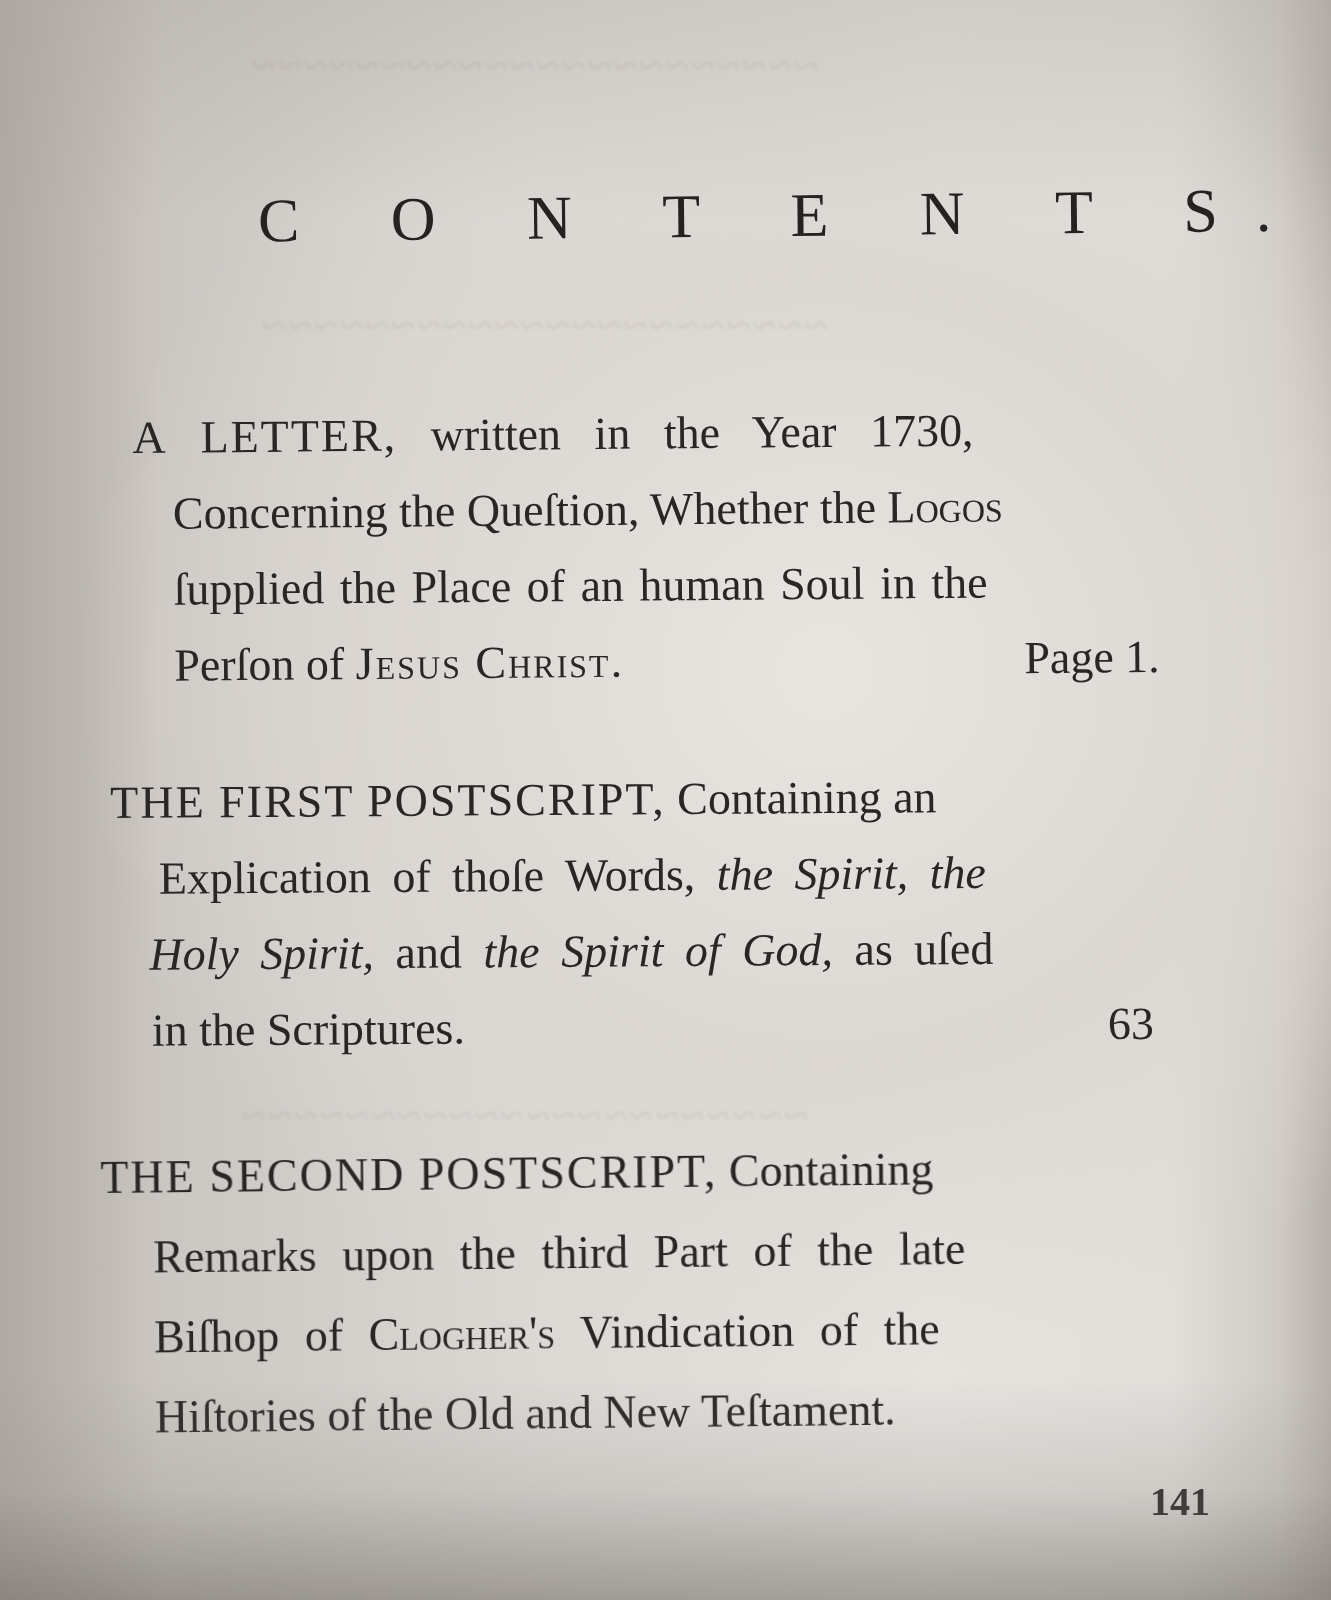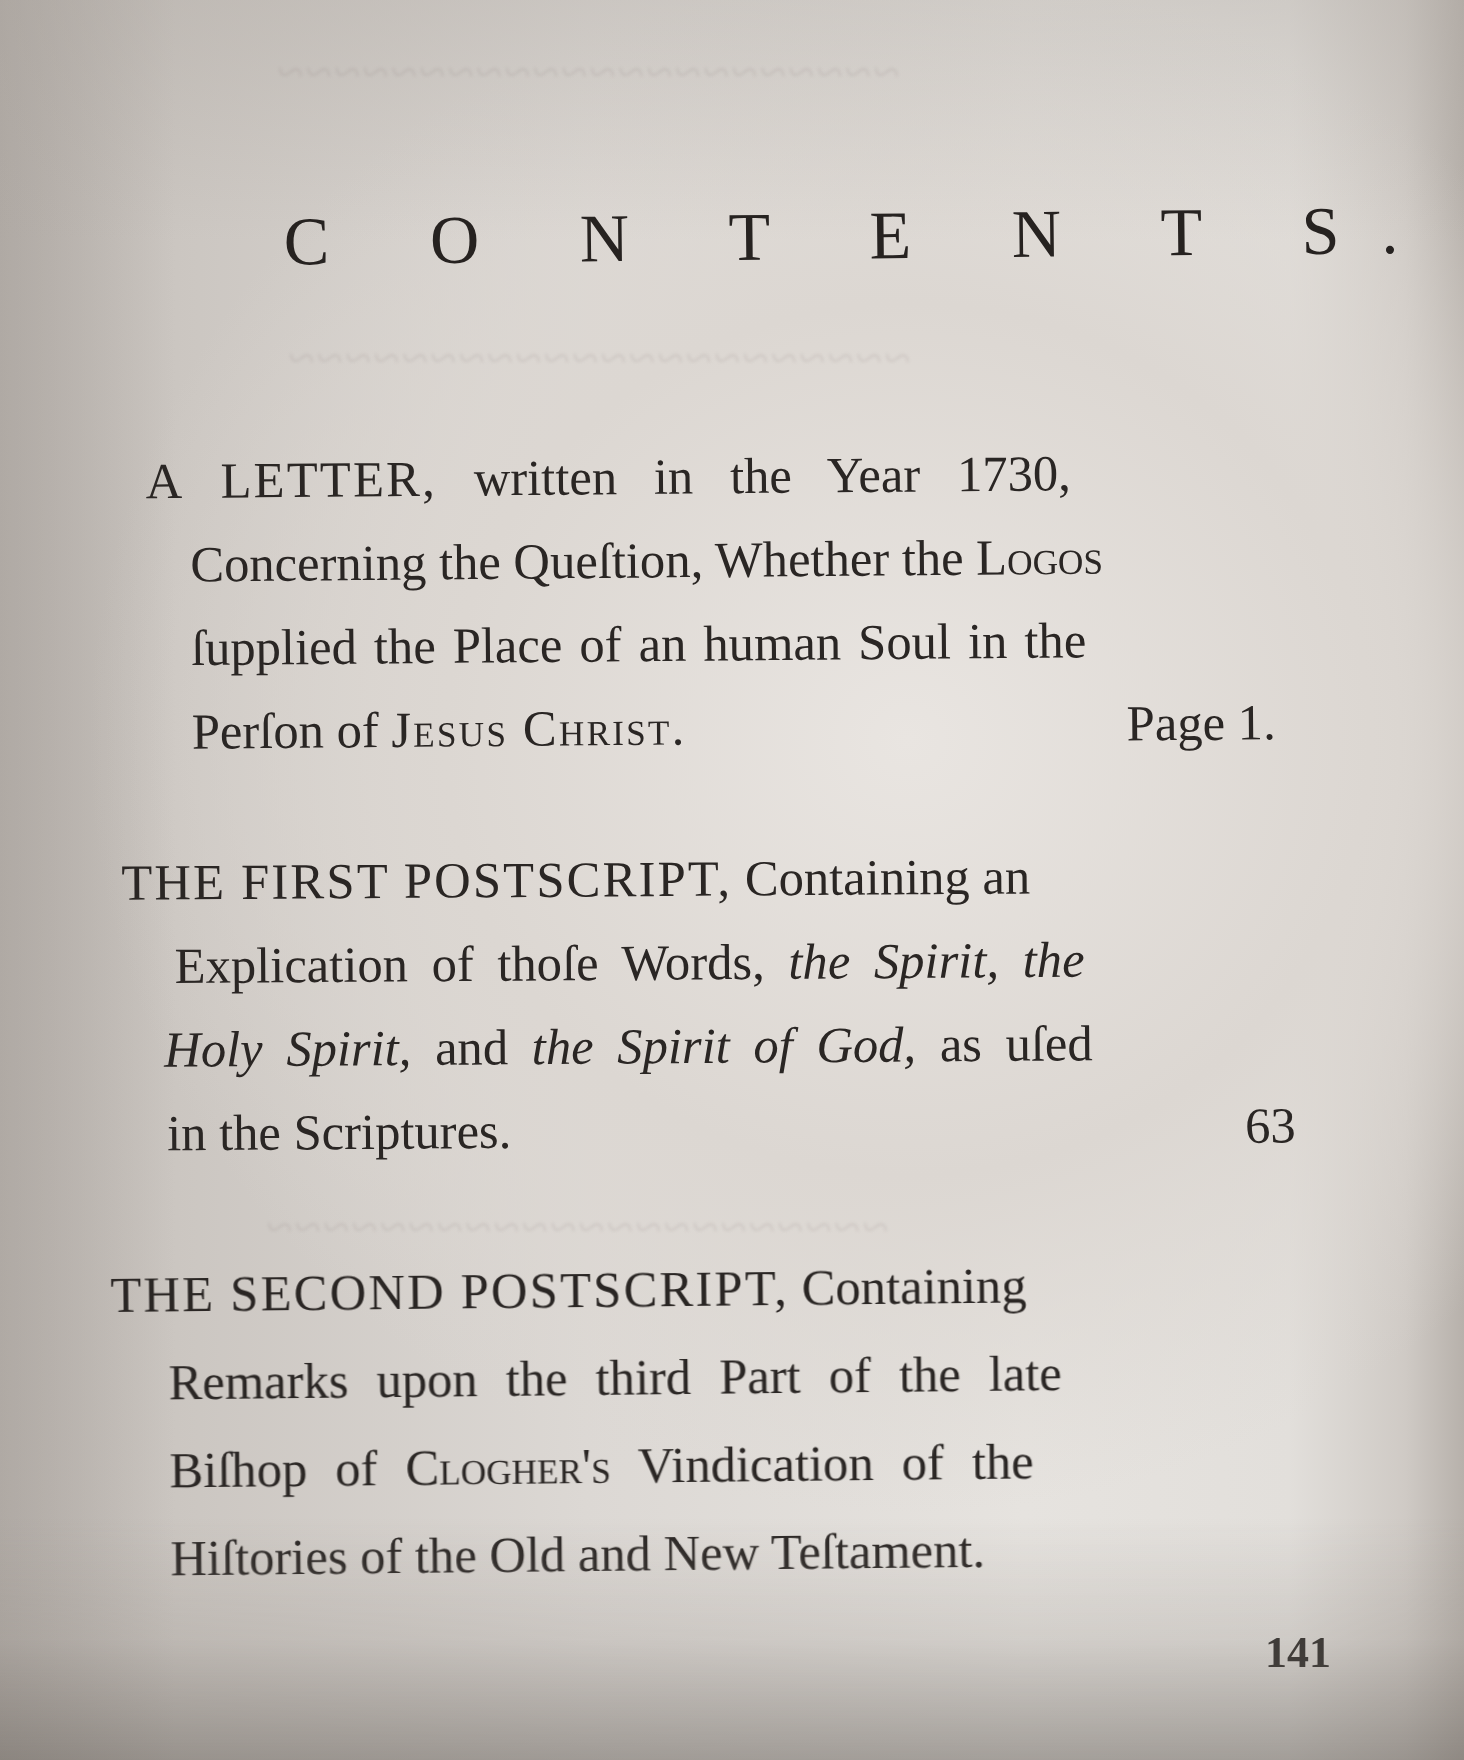--- a/index.html
+++ b/index.html
@@ -128,21 +128,21 @@
   </div>
   <div class="line" style="left:48px; top:76px; word-spacing:10px;">
     <span>Explication of thoſe Words, </span><span class="it">the Spirit, the</span>
   </div>
   <div class="line" style="left:38px; top:152px; word-spacing:10px;">
     <span class="it">Holy Spirit,</span><span> and </span><span class="it">the Spirit of God,</span><span> as uſed</span>
   </div>
   <div class="line" style="left:40px; top:228px;">
     <span>in the Scriptures.</span>
   </div>
-  <div class="page-ref" style="left:1020px; top:228px;">63</div>
+  <div class="page-ref" style="left:996px; top:228px;">63</div>
 </div>
 
 <div class="entry entry-3">
   <div class="line" style="left:0; top:0;">
     <span class="caps">THE SECOND POSTSCRIPT,</span><span> Containing</span>
   </div>
   <div class="line" style="left:52px; top:80px; word-spacing:14px;">
     <span>Remarks upon the third Part of the late</span>
   </div>
   <div class="line" style="left:52px; top:160px; word-spacing:14px;">

